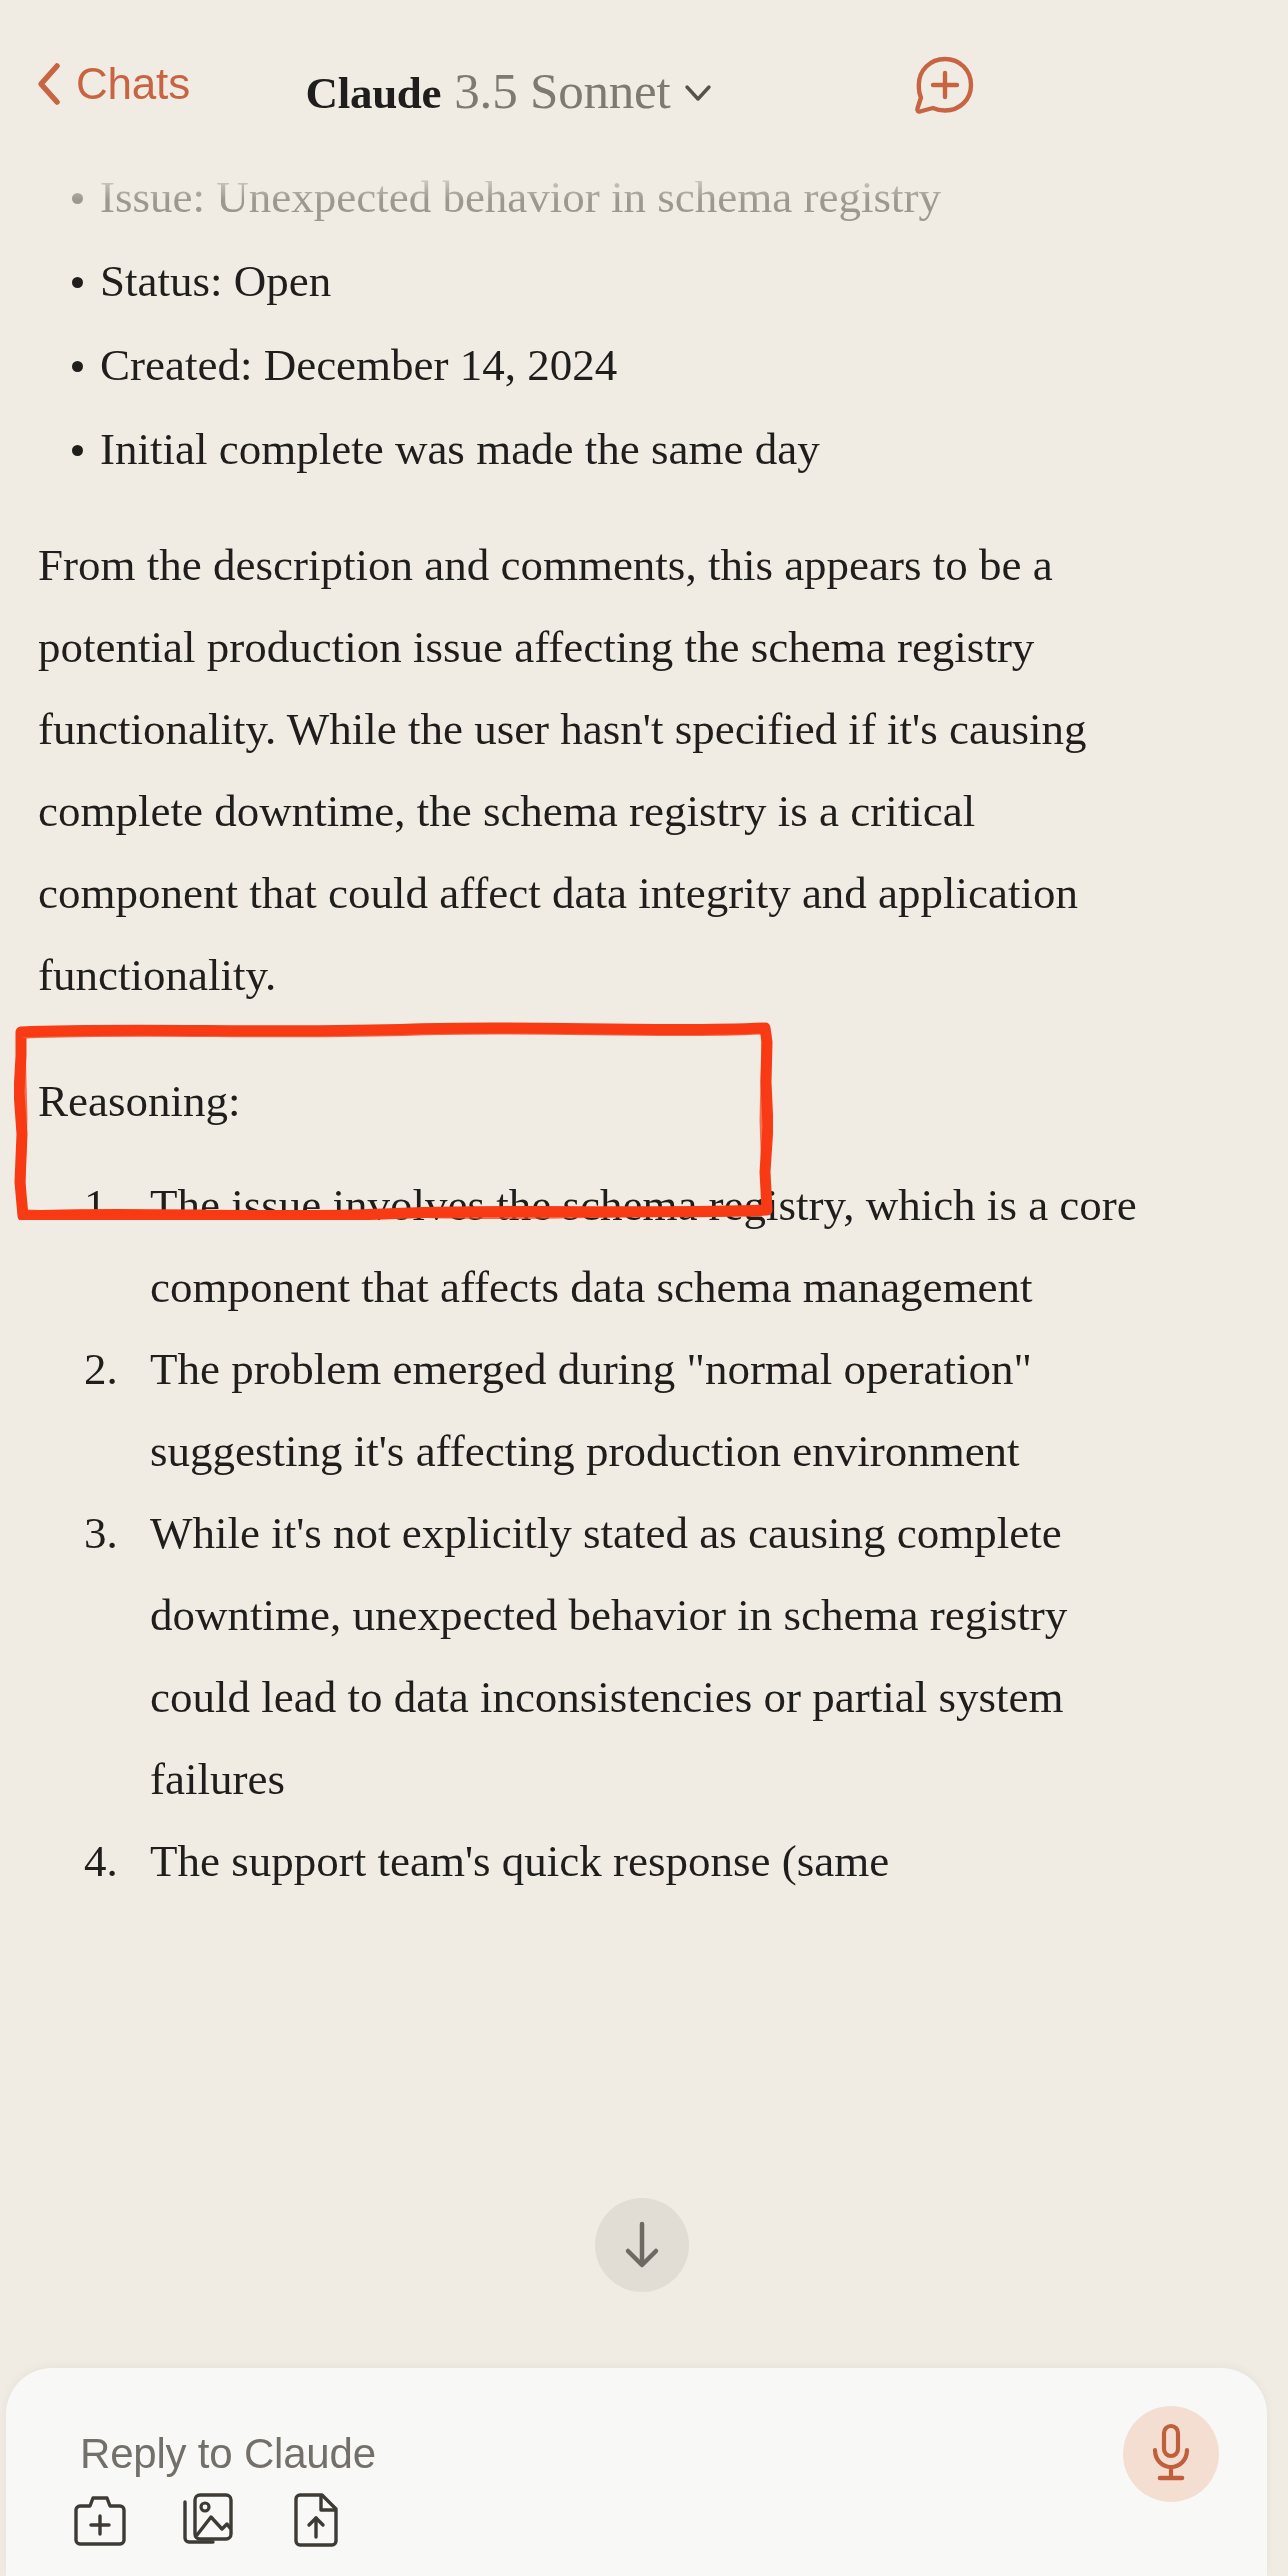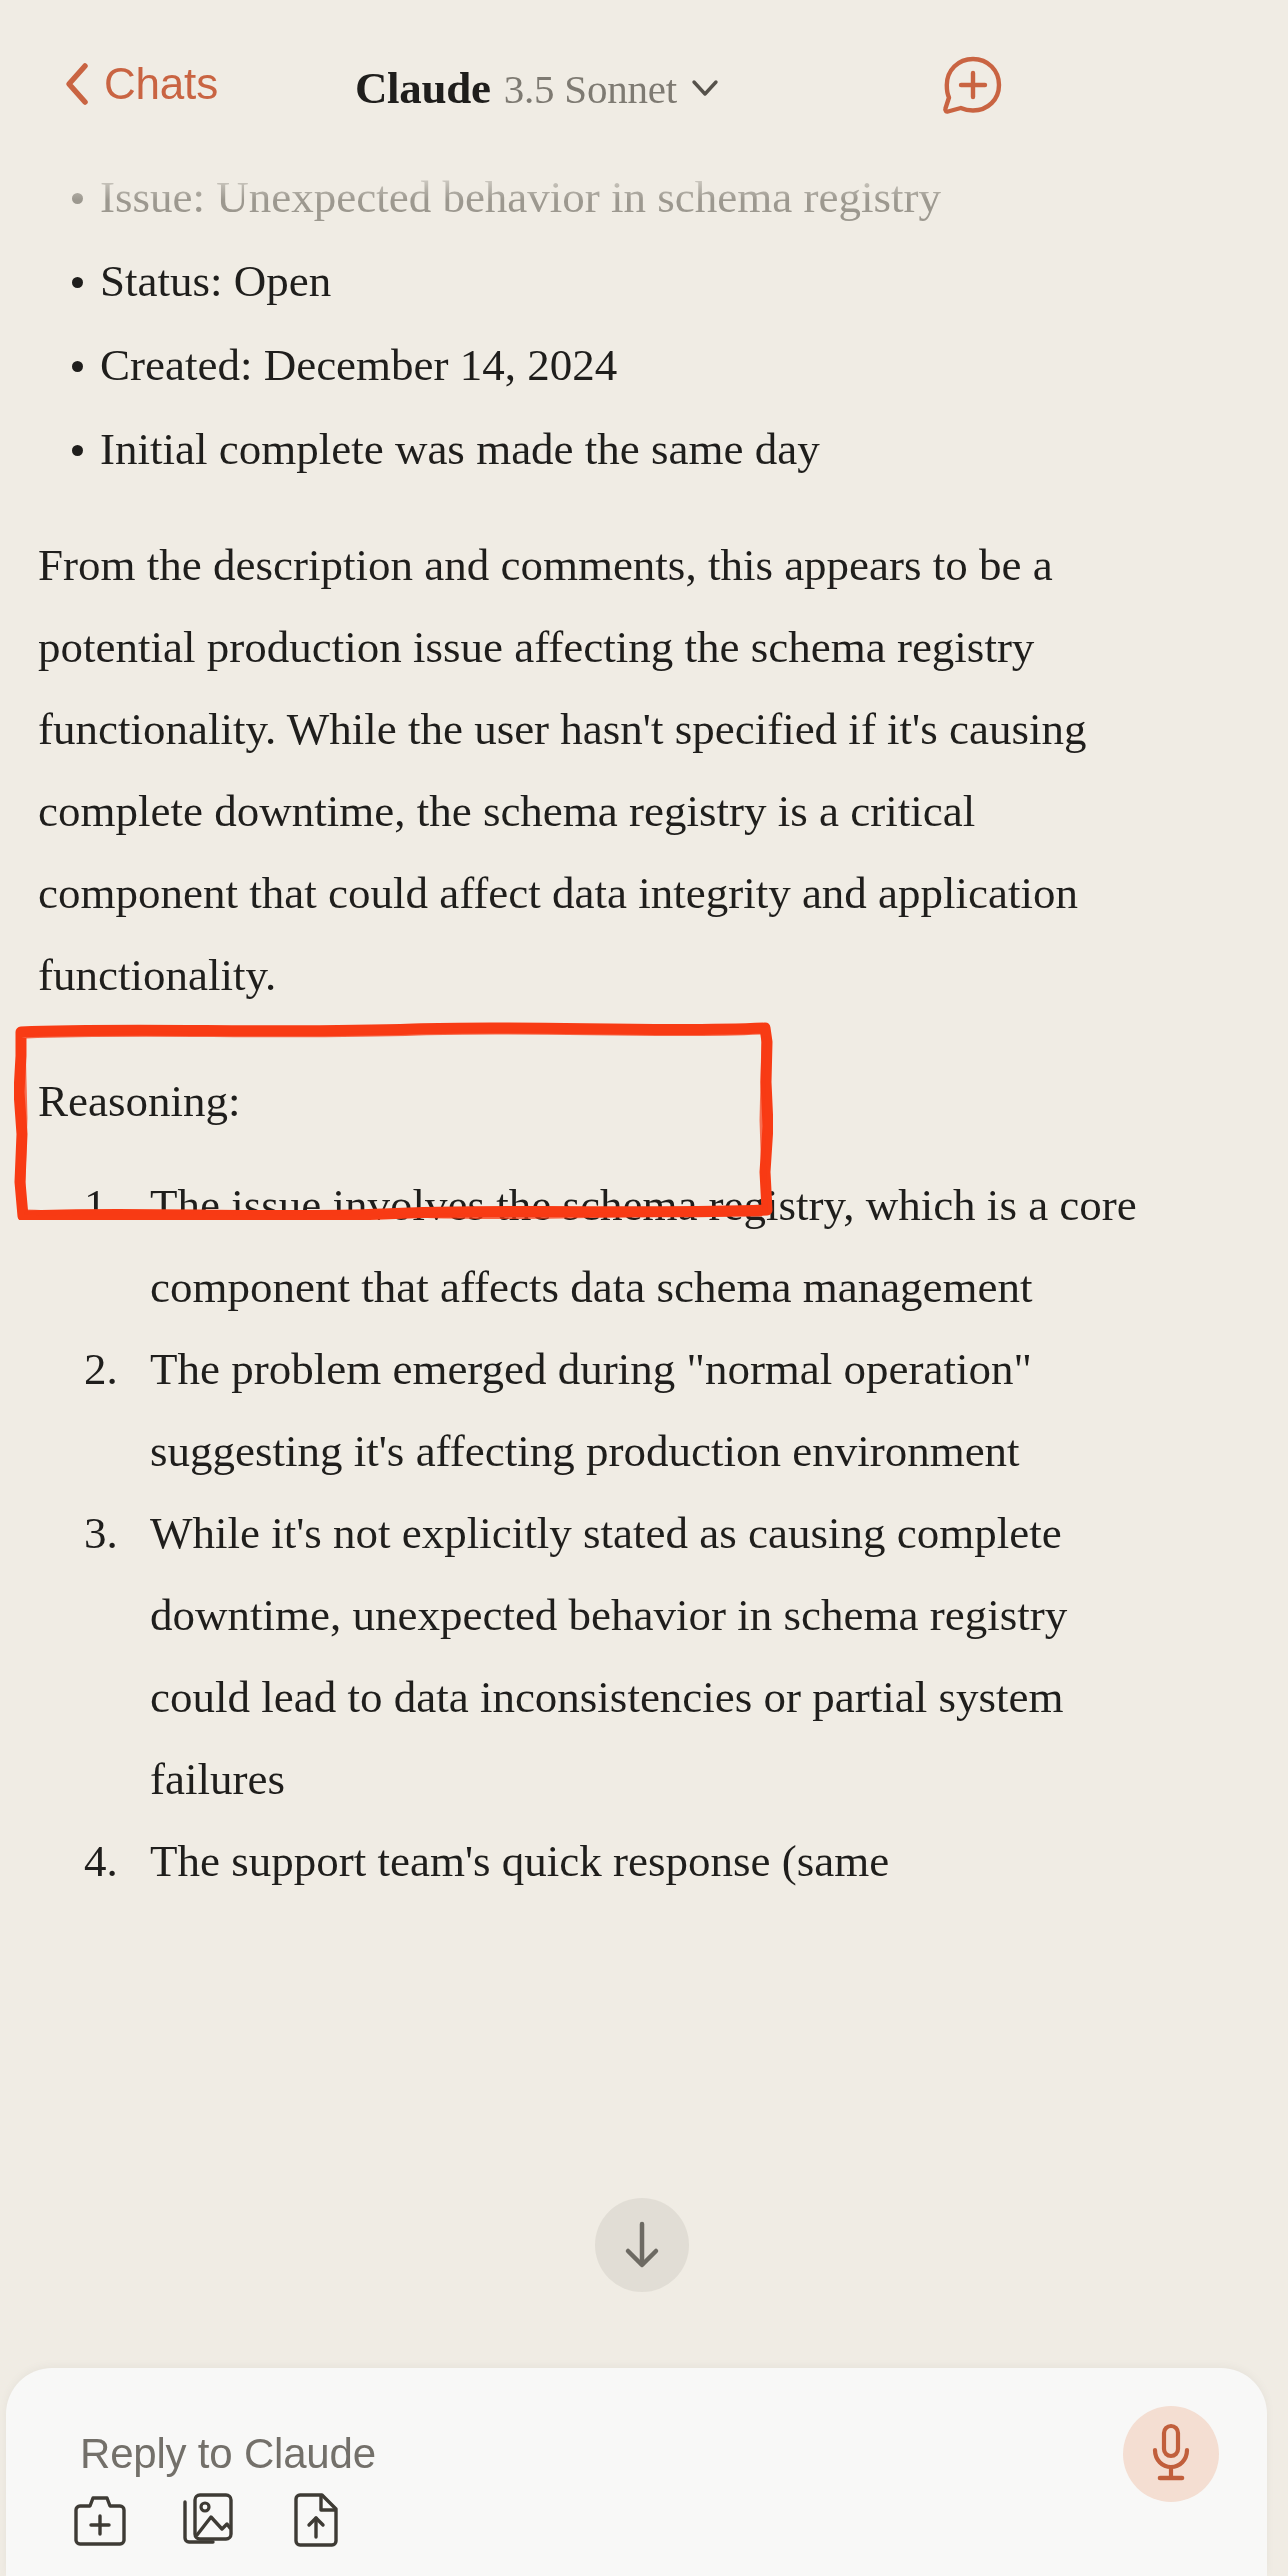--- a/index.html
+++ b/index.html
@@ -25,21 +25,20 @@
   }
 
   
   .header {
     position: absolute;
     top: 0; left: 0;
     width: 1019px;
     height: 148px;
     background: #f0ece4;
     z-index: 30;
-    margin-left: 28px;
   }
   .header-fade {
     position: absolute;
     top: 148px; left: 0;
     width: 1289px;
     height: 52px;
     background: linear-gradient(to bottom, #f0ece4 0%, rgba(240,236,228,0.92) 38%, rgba(240,236,228,0.0) 100%);
     z-index: 29;
     pointer-events: none;
   }
@@ -78,21 +77,21 @@
   }
   .title-main {
     font-family: "Liberation Serif", serif;
     font-size: 45px;
     font-weight: 700;
     color: #1f1e1c;
     letter-spacing: -0.3px;
   }
   .title-model {
     font-family: "Liberation Serif", serif;
-    font-size: 41px;
+    font-size: 51px;
     font-weight: 400;
     color: #7e7a72;
     letter-spacing: -0.2px;
     text-align: center;
   }
   .title-chevron {
     width: 30px; height: 22px;
     position: relative;
     top: -4px;
   }

